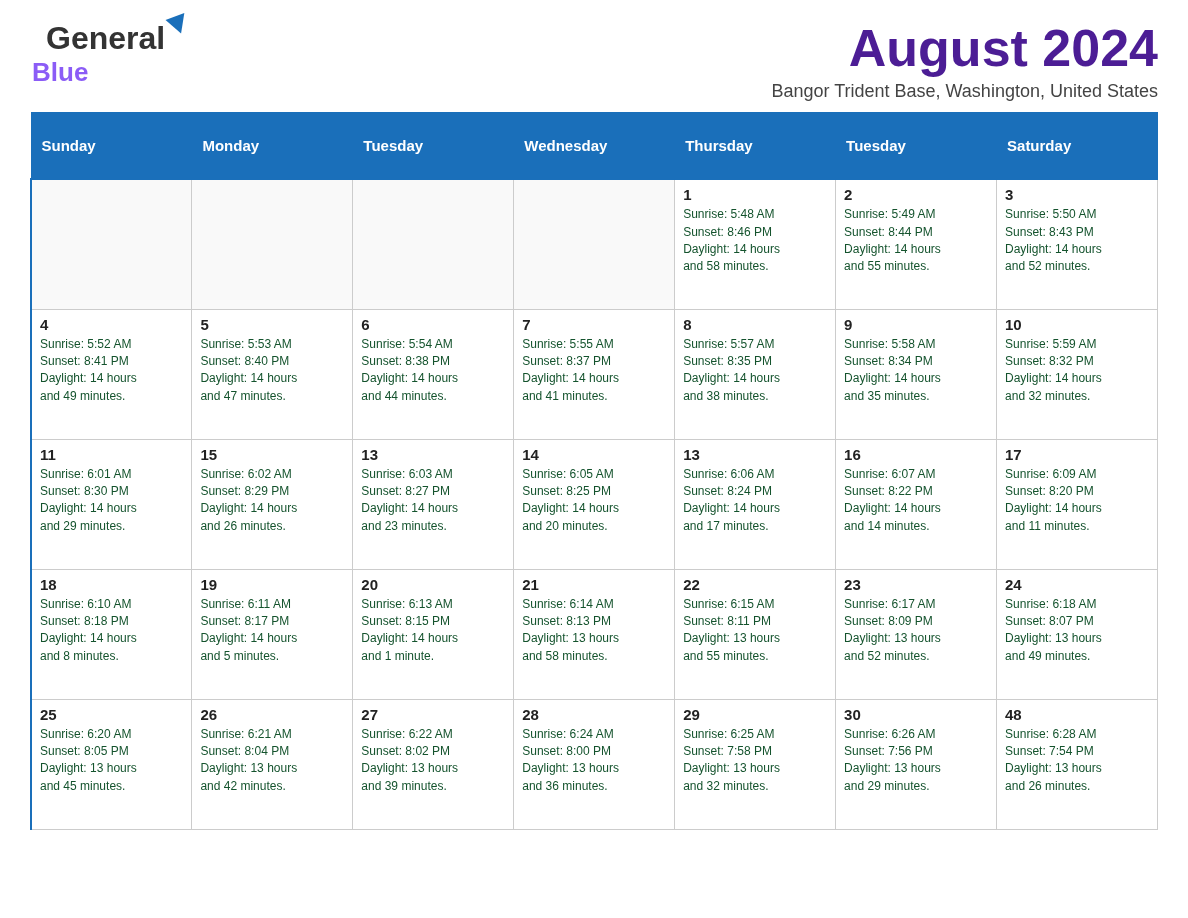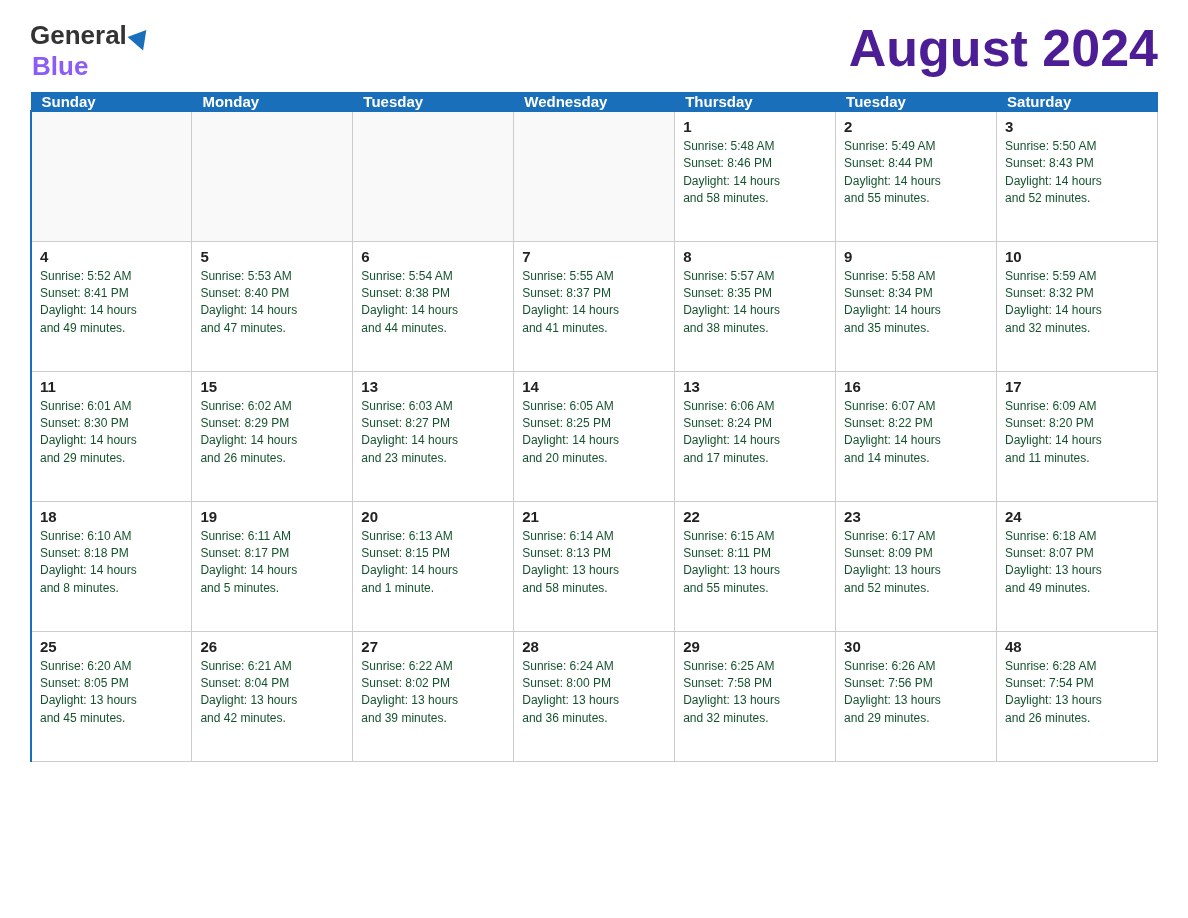--- a/index.html
+++ b/index.html
@@ -16,24 +16,25 @@
       align-items: flex-start;
       margin-bottom: 10px;
     }
     .logo-area {
       display: flex;
       flex-direction: column;
       align-items: flex-start;
     }
     .logo-text {
       display: flex;
-      align-items: flex-end;
-      font-size: 26px;
+      align-items: flex-start;
+      font-size: 32px;
       font-weight: bold;
       color: #333;
+      margin-left: 16px;
     }
     .logo-general { color: #333; }
     .logo-blue { color: #8b5cf6; }
     .logo-triangle {
       width: 0;
       height: 0;
       border-left: 10px solid transparent;
       border-right: 10px solid transparent;
       border-top: 18px solid #1a6fba;
       display: inline-block;
@@ -58,21 +59,21 @@
     .calendar {
       width: 100%;
       border-collapse: collapse;
       margin-top: 10px;
     }
     .calendar th {
       background-color: #1a6fba;
       color: #fff;
       font-size: 15px;
       font-weight: 600;
-      padding: 0 10px;
+      padding: 24px 10px;
       text-align: left;
       border: 1px solid #1a6fba;
     }
     .calendar td {
       vertical-align: top;
       border: 1px solid #ccc;
       padding: 6px 8px;
       width: 14.28%;
       min-height: 110px;
       height: 130px;
@@ -109,20 +110,21 @@
     <div class="logo-text">
       <span class="logo-general">General</span>
       <span class="logo-triangle"></span>
     </div>
     <div style="margin-left: 2px;">
       <span class="logo-blue" style="font-size:26px; font-weight:bold;">Blue</span>
     </div>
   </div>
   <div class="title-area">
     <div class="month-title">August 2024</div>
+    <div class="location-title">Bangor Trident Base, Washington, United States</div>
   </div>
 </div>
 
 <table class="calendar">
   <thead>
     <tr>
       <th>Sunday</th>
       <th>Monday</th>
       <th>Tuesday</th>
       <th>Wednesday</th>

